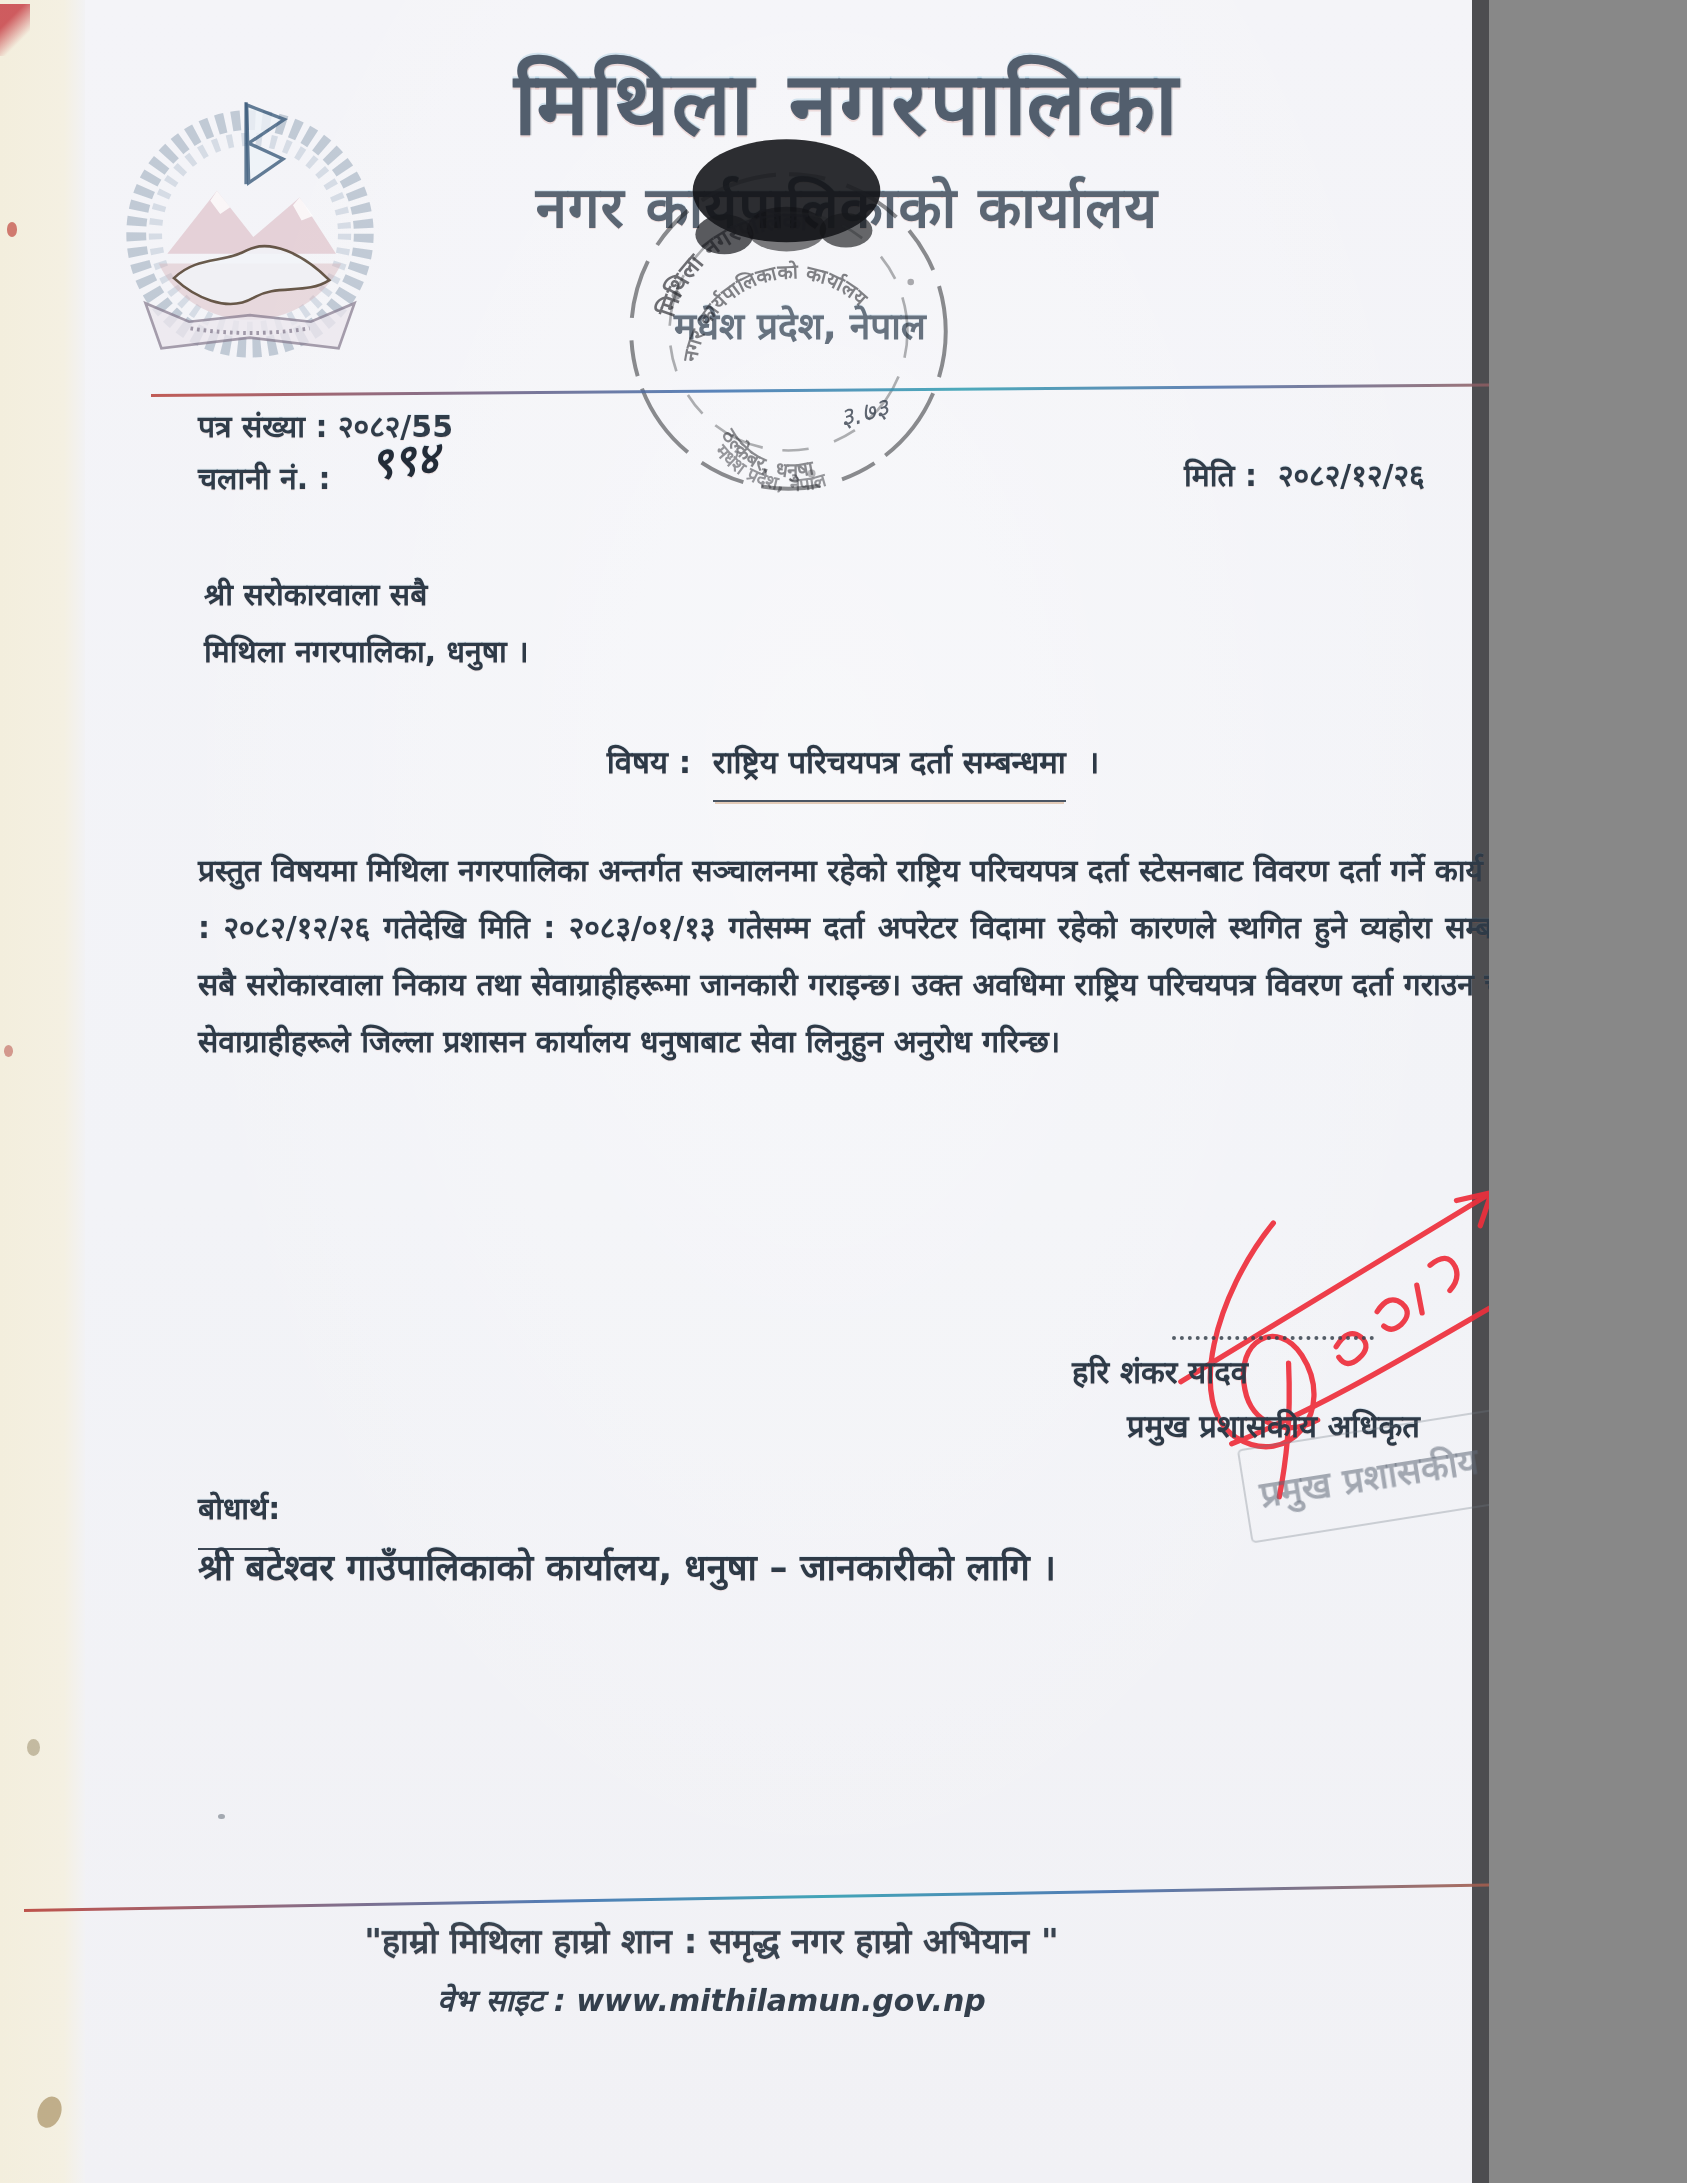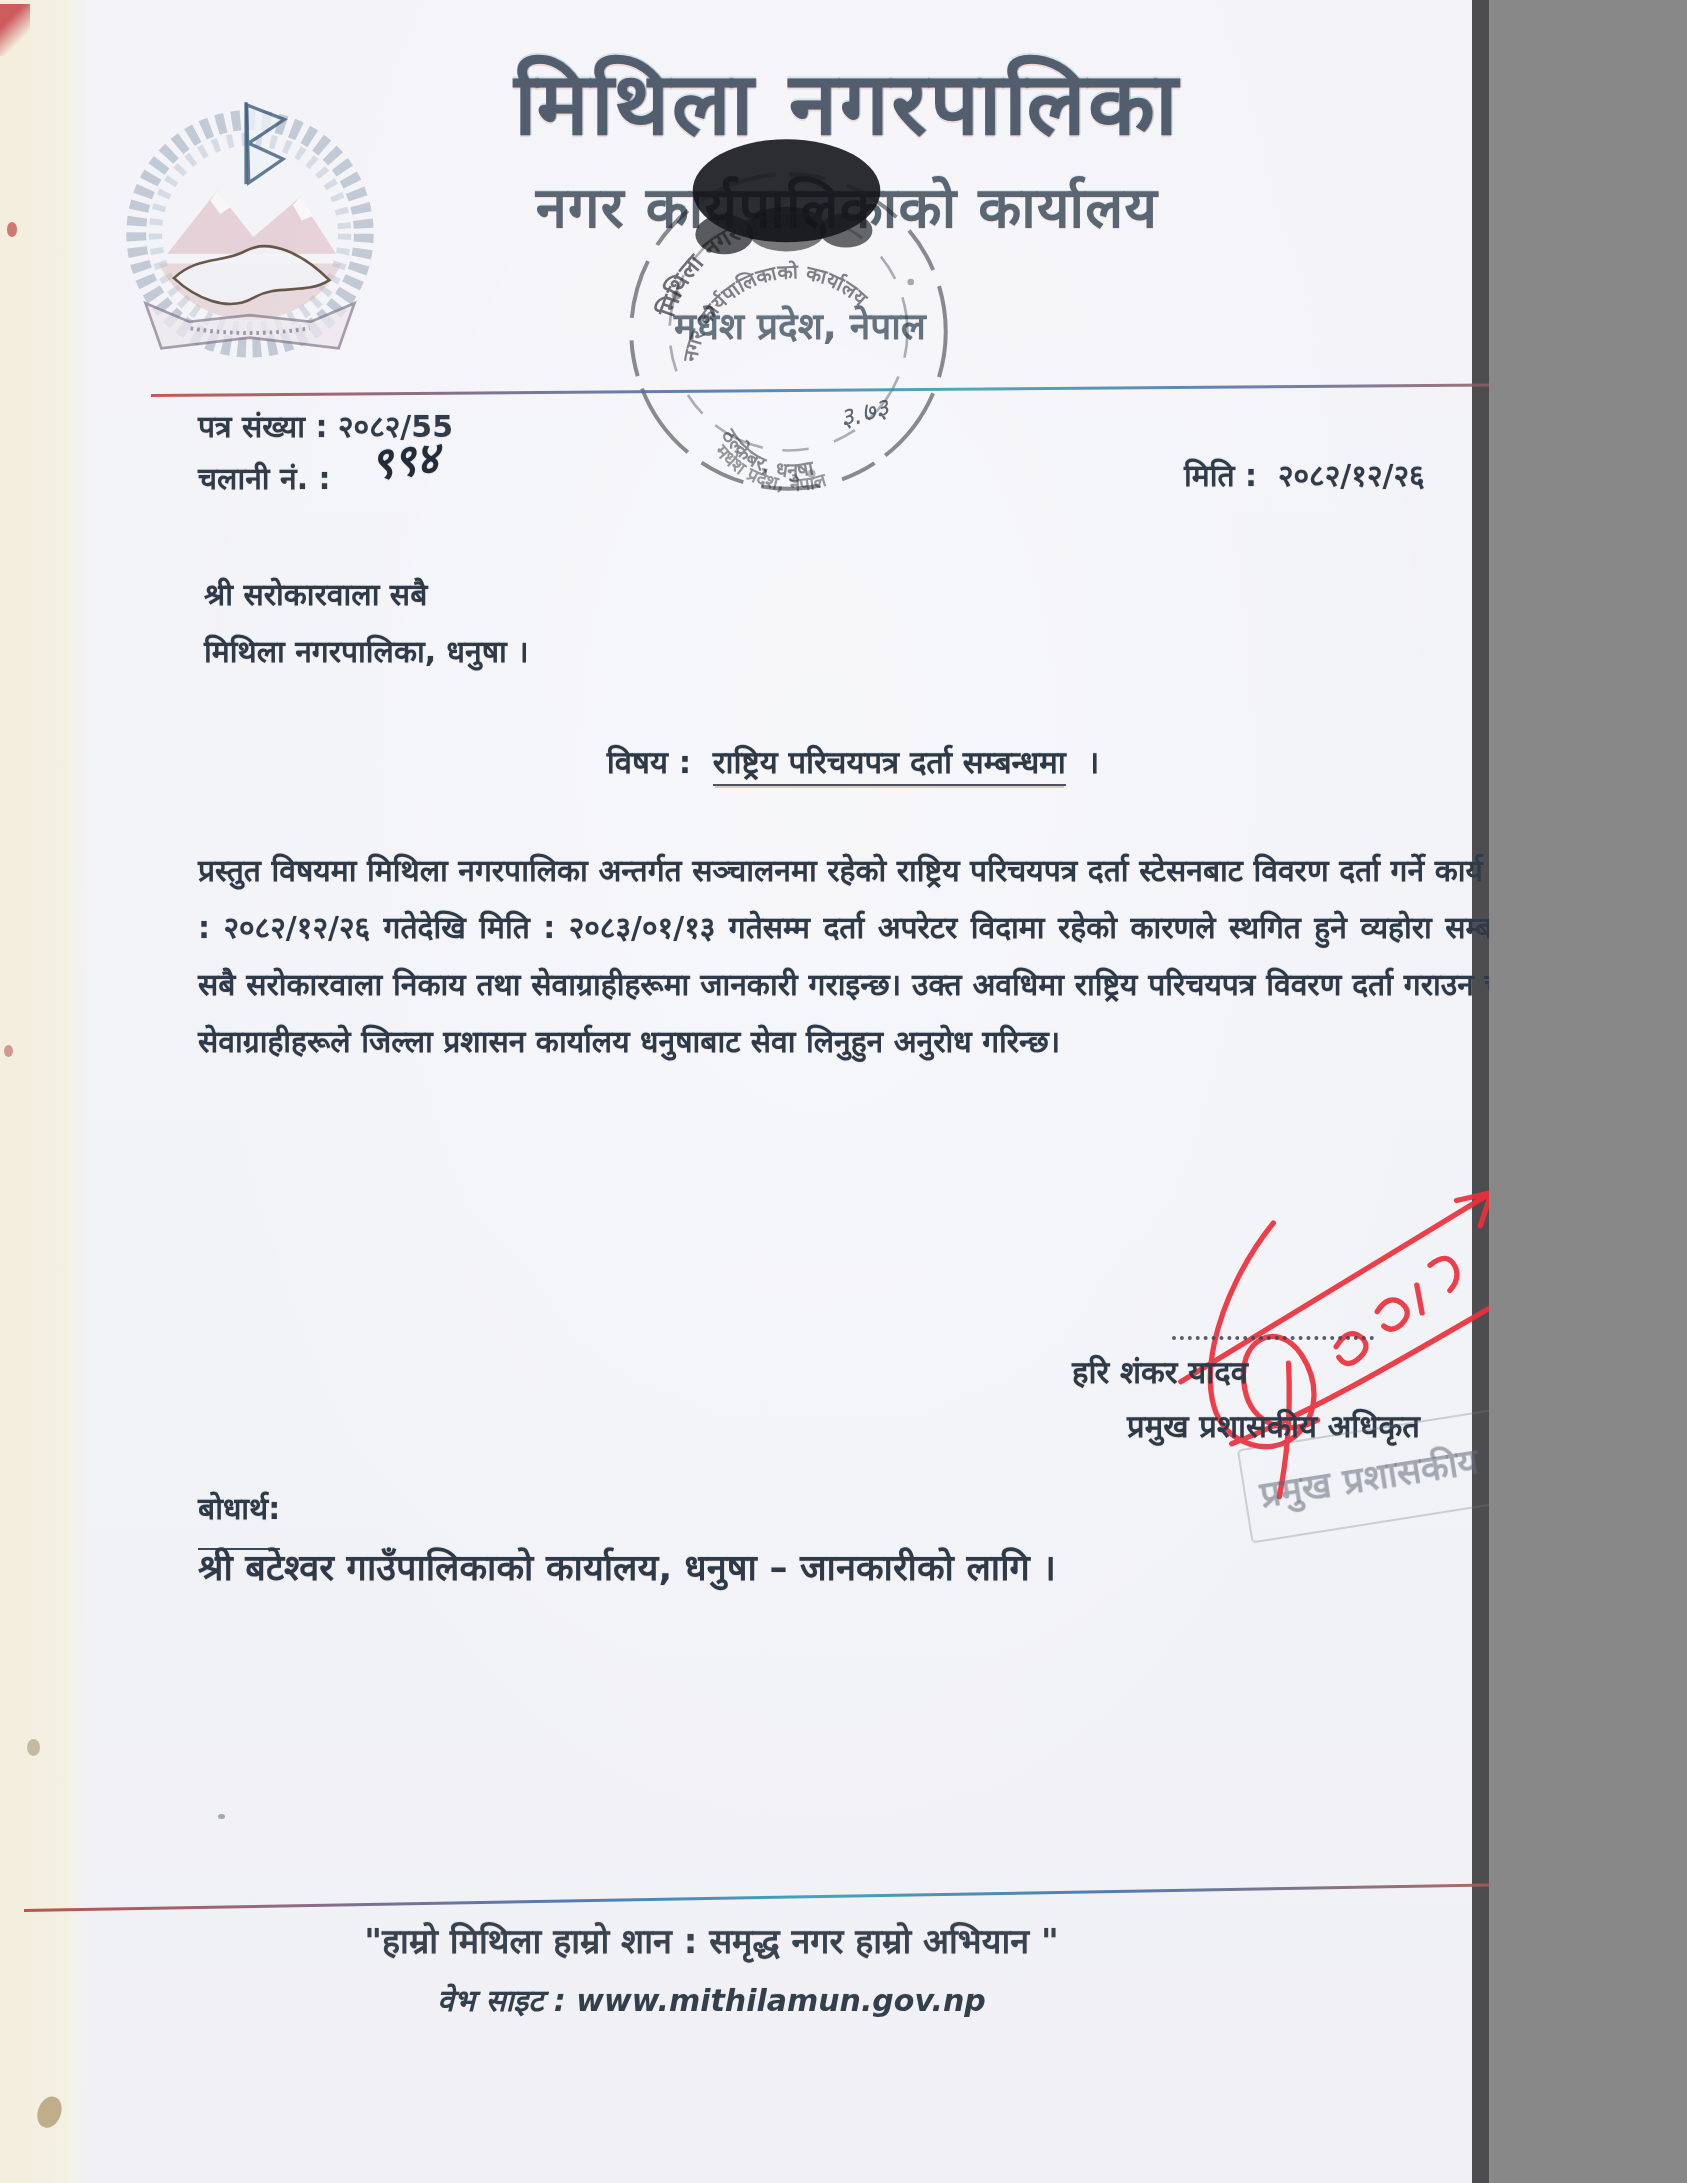--- a/index.html
+++ b/index.html
@@ -30,21 +30,21 @@
   
   .meta-text{font-size:30px;color:#303c49;font-weight:bold;
     text-shadow:0 -1.3px 0 rgba(80,160,200,.14), 0 1.3px 0 rgba(190,80,60,.12);}
   .hand{font-style:italic;color:#232c38;}
   .note-hand{font-size:26.5px;color:#3a4350;transform:rotate(-14deg);font-style:italic;opacity:.8;}
   
   .addr{font-size:30px;font-weight:bold;color:#2e3a47;
     text-shadow:0 -1.3px 0 rgba(80,160,200,.12), 0 1.3px 0 rgba(190,80,60,.10);}
   .subject-wrap{left:198px;top:740px;width:1310px;text-align:center;font-size:31px;font-weight:bold;color:#2d3946;
     text-shadow:0 -1.3px 0 rgba(80,160,200,.12), 0 1.3px 0 rgba(190,80,60,.10);}
-  .subject-underline{border-bottom:2.6px solid #4a5563;padding-bottom:4px;
+  .subject-underline{border-bottom:2.6px solid #4a5563;padding-bottom:20px;
     box-shadow:0 4px 0 -2px rgba(190,120,60,.35);}
   .body-par{left:198px;top:842px;width:1346px;font-size:30px;line-height:57px;text-align:justify;
     color:#2e3a47;font-weight:bold;
     text-shadow:0 -1.3px 0 rgba(80,160,200,.12), 0 1.3px 0 rgba(190,80,60,.10);}
   
   .dotline{left:1172px;top:1309px;width:202px;height:26.5px;border-bottom:4.6px dotted #39434e;opacity:.85;}
   .sig-name{left:1072px;top:1350px;width:404px;font-size:31px;font-weight:bold;color:#2e3a47;
     text-shadow:0 -1.3px 0 rgba(80,160,200,.12), 0 1.3px 0 rgba(190,80,60,.10);}
   .sig-desig{left:1032px;top:1404px;width:483px;text-align:center;font-size:31px;font-weight:bold;color:#2e3a47;
     text-shadow:0 -1.3px 0 rgba(80,160,200,.12), 0 1.3px 0 rgba(190,80,60,.10);}

